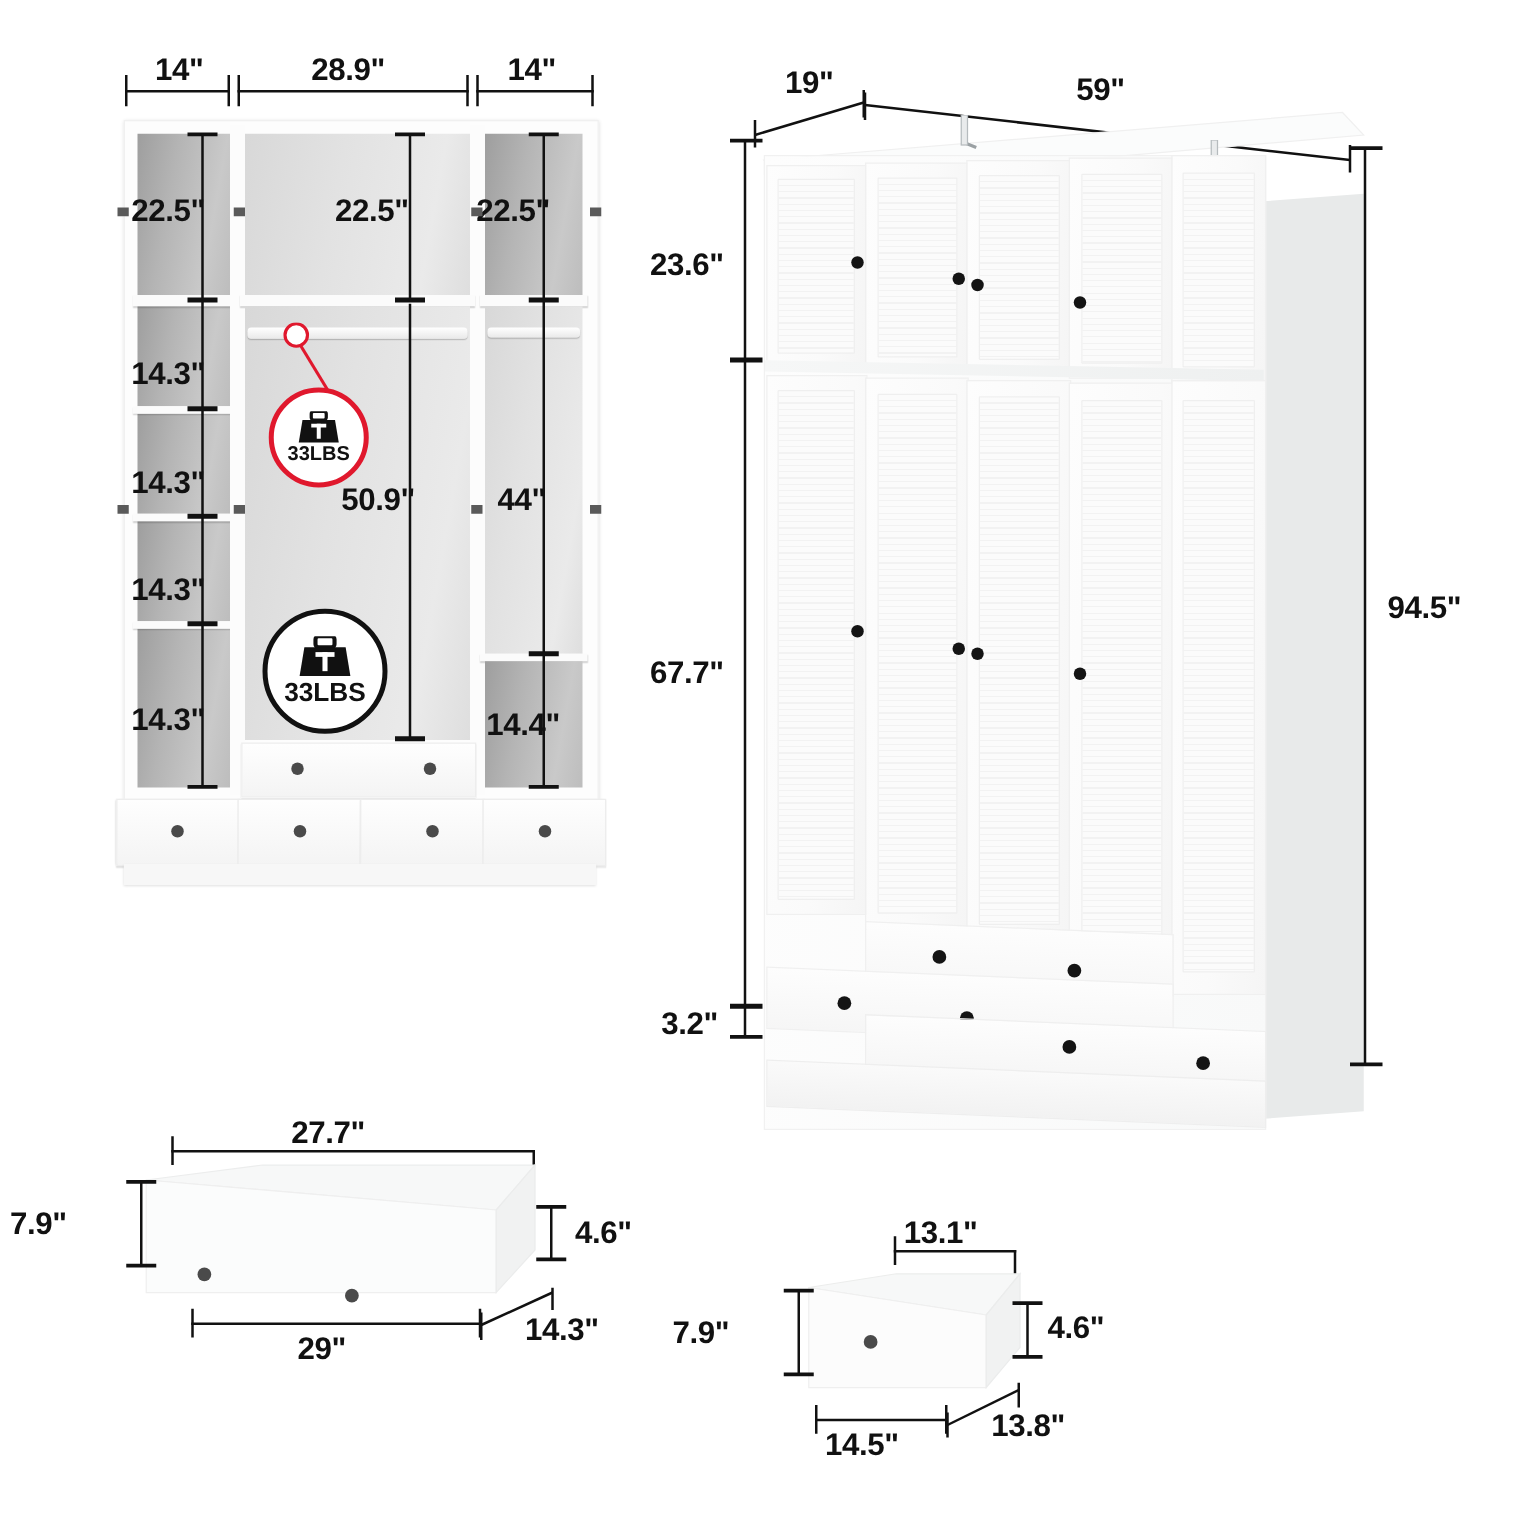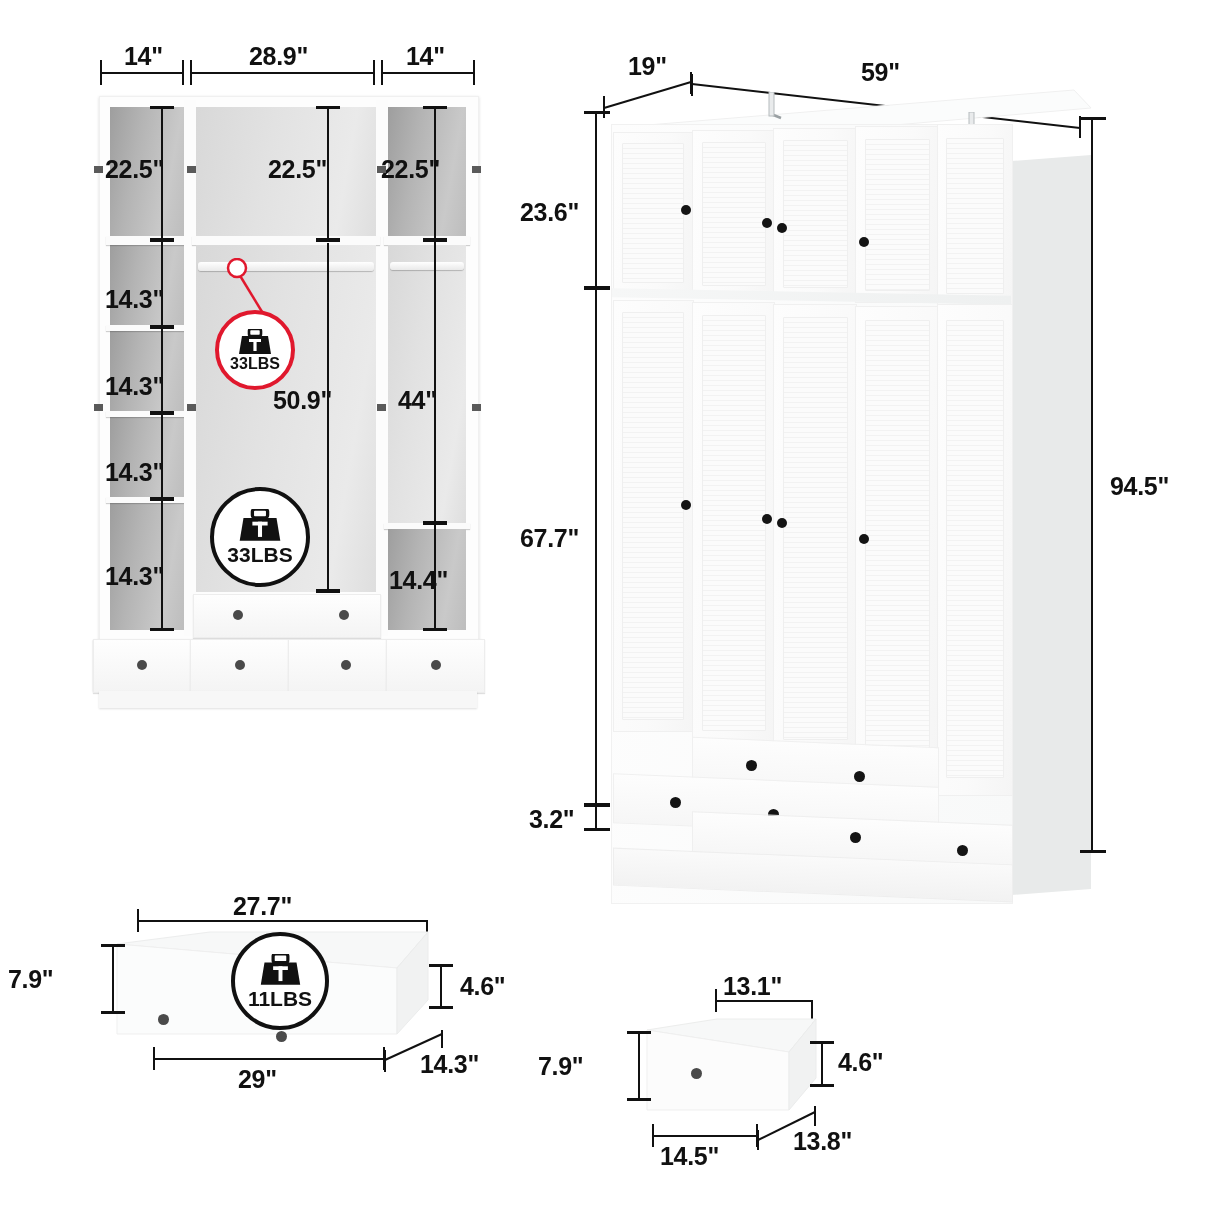--- a/index.html
+++ b/index.html
@@ -331,29 +331,20 @@
     <div class="tick-v" style="left:293px;top:157px;height:23px;"></div>
     <div class="dimtext" style="left:148px;top:175px;font-size:25px;">29"</div>
 
     <svg class="abs" style="left:290px;top:140px;width:76px;height:48px;" viewBox="0 0 76 48">
       <line x1="5" y1="30" x2="62" y2="4" stroke="#111" stroke-width="2"></line>
       <line x1="5" y1="20" x2="5" y2="42" stroke="#111" stroke-width="2"></line>
       <line x1="62" y1="0" x2="62" y2="18" stroke="#111" stroke-width="2"></line>
     </svg>
     <div class="dimtext" style="left:330px;top:160px;font-size:25px;">14.3"</div>
 
-    <div class="badge black" style="left:141px;top:42px;width:90px;height:90px;">
-      <svg class="bag" width="43" height="32" viewBox="0 0 34 26">
-        <rect x="11" y="0" width="12" height="7" rx="2" fill="none" stroke="#111" stroke-width="2.6"></rect>
-        <path d="M4 7 H30 L33 25 H1 Z" fill="#111"></path>
-        <rect x="15.4" y="10" width="3.2" height="12" fill="#fff"></rect>
-        <rect x="11" y="10" width="12" height="3" fill="#fff"></rect>
-      </svg>
-      <div class="lbs" style="font-size:21px;margin-top:2px;">11LBS</div>
-    </div>
   </div>
 
   <div class="abs" style="left:590px;top:970px;width:360px;height:210px;">
 
     <div class="line hline" style="left:125px;top:30px;width:98px;"></div>
     <div class="tick-v" style="left:125px;top:19px;height:23px;"></div>
     <div class="tick-v" style="left:221px;top:30px;height:25px;"></div>
     <div class="dimtext" style="left:133px;top:2px;font-size:25px;">13.1"</div>
 
     <svg class="small-drawer" style="left:30px;top:40px;width:230px;height:120px;" viewBox="0 0 230 120">

